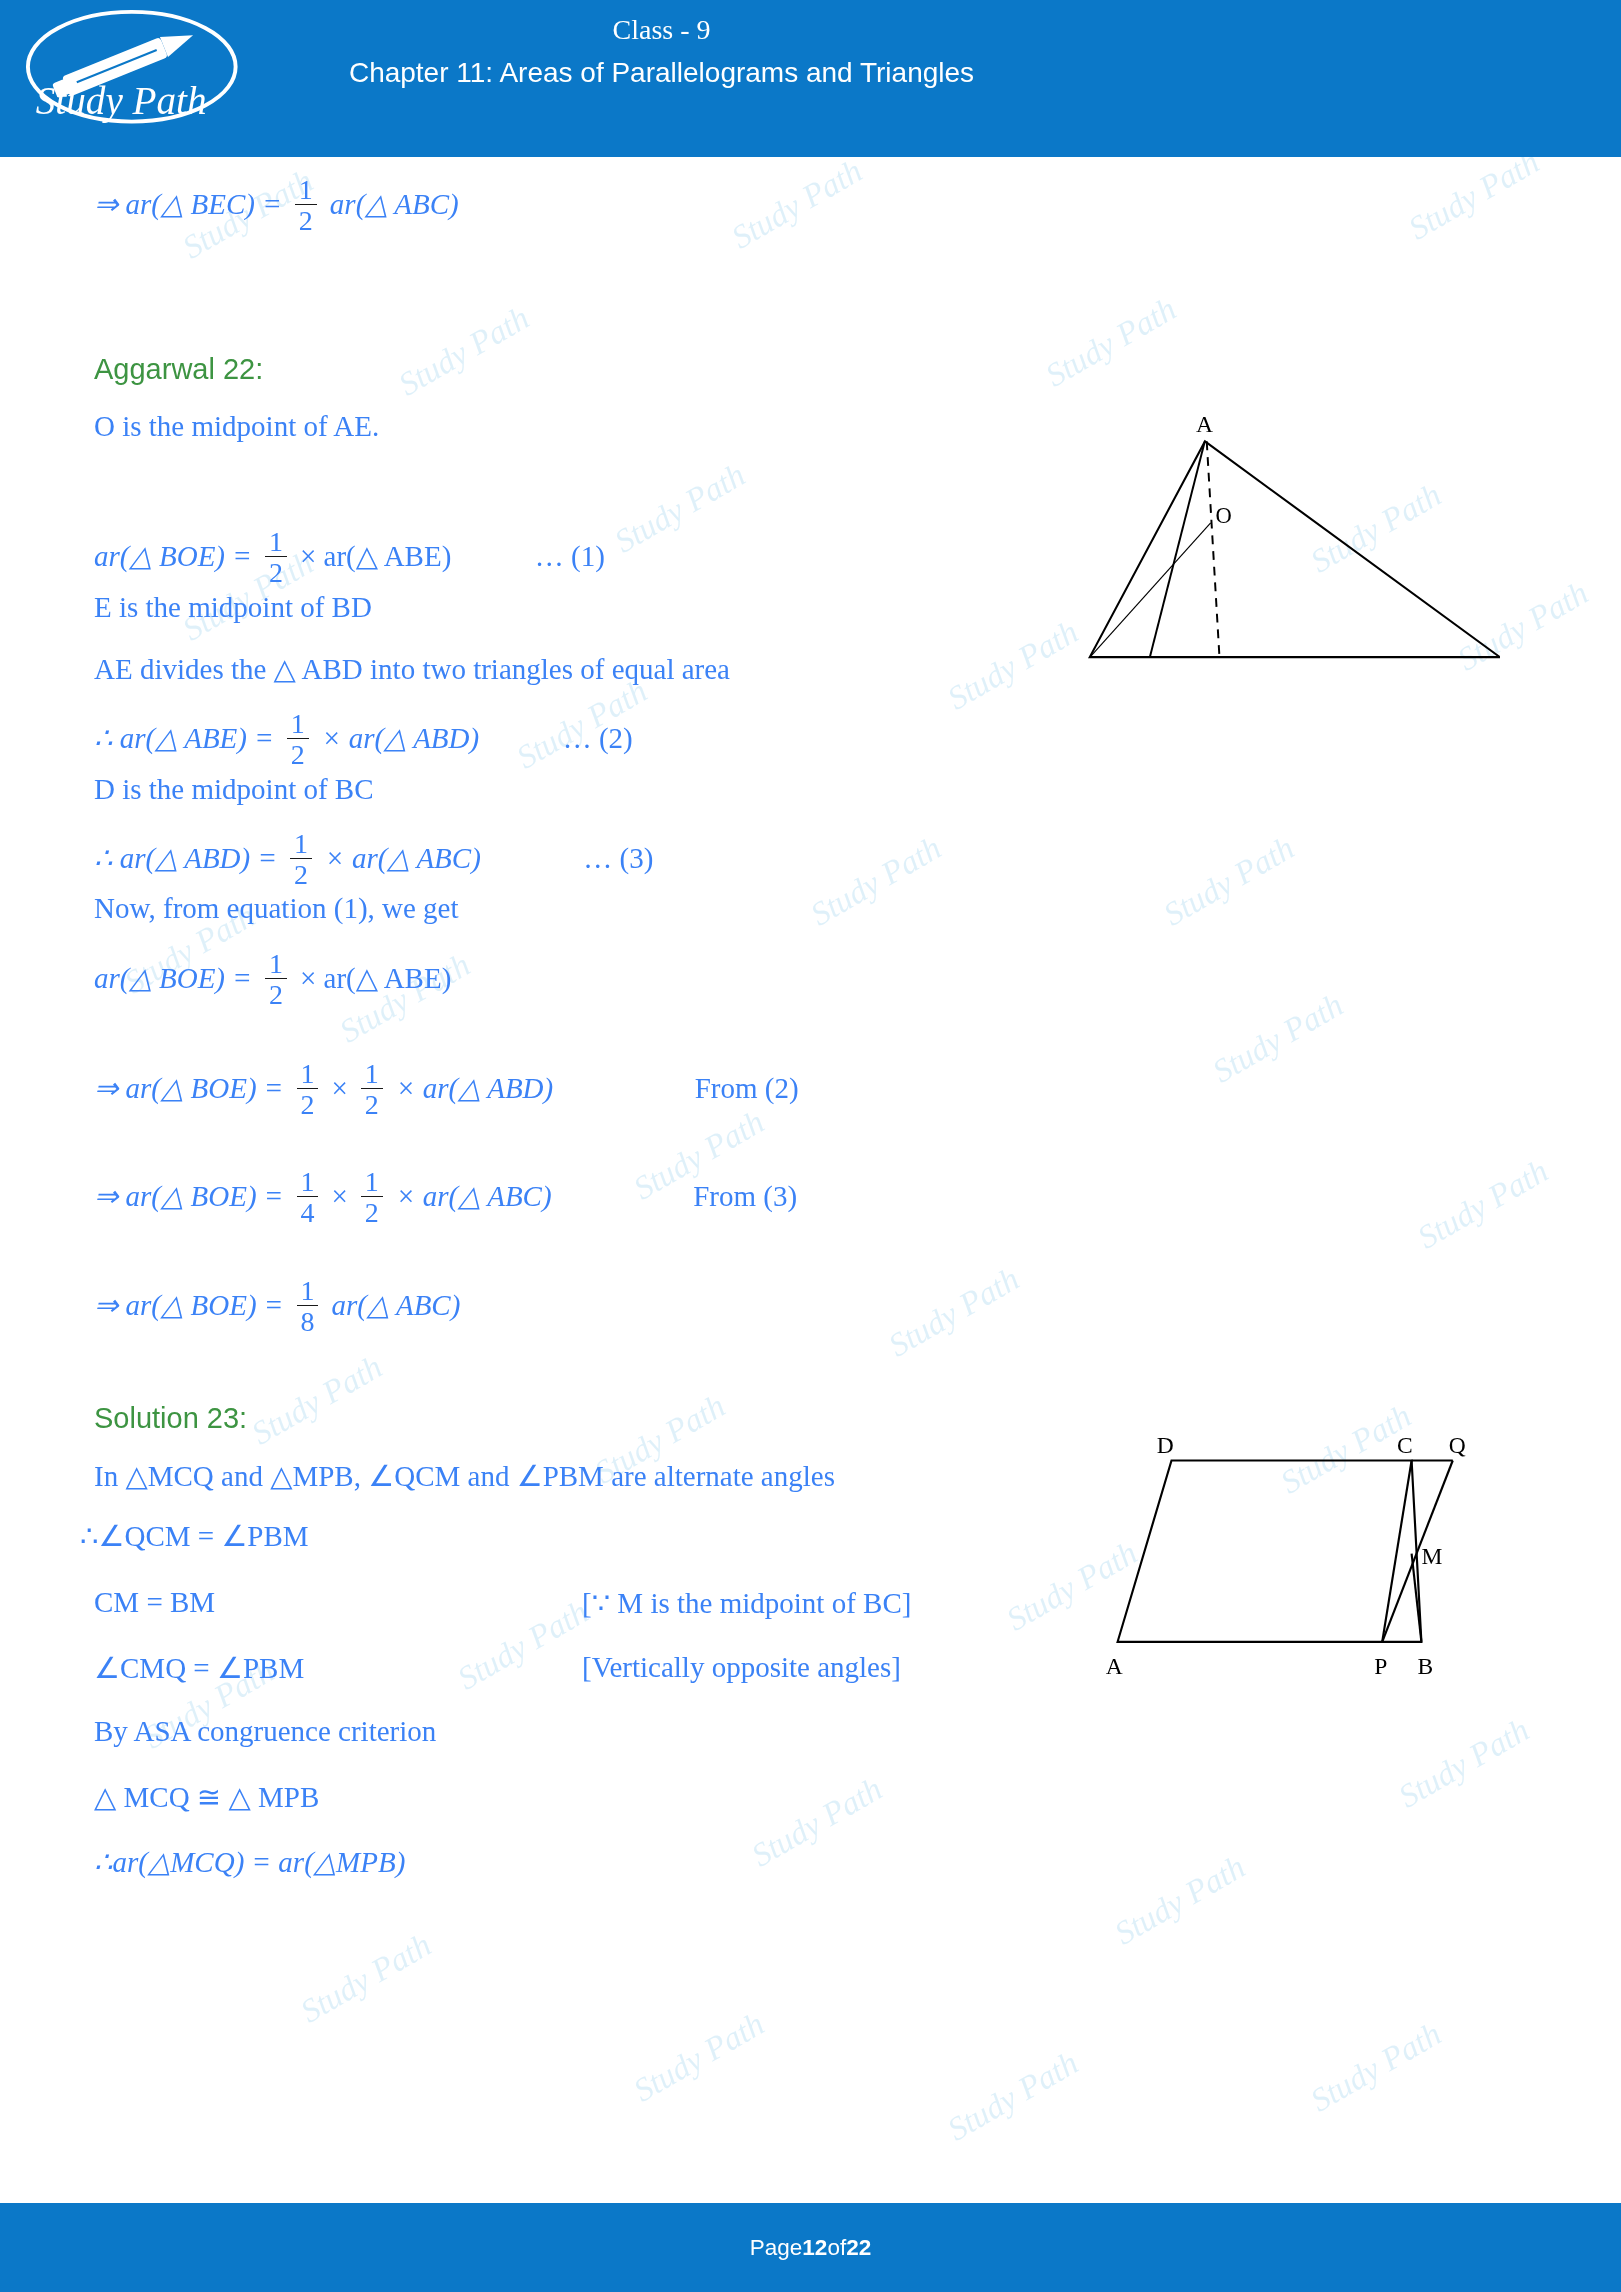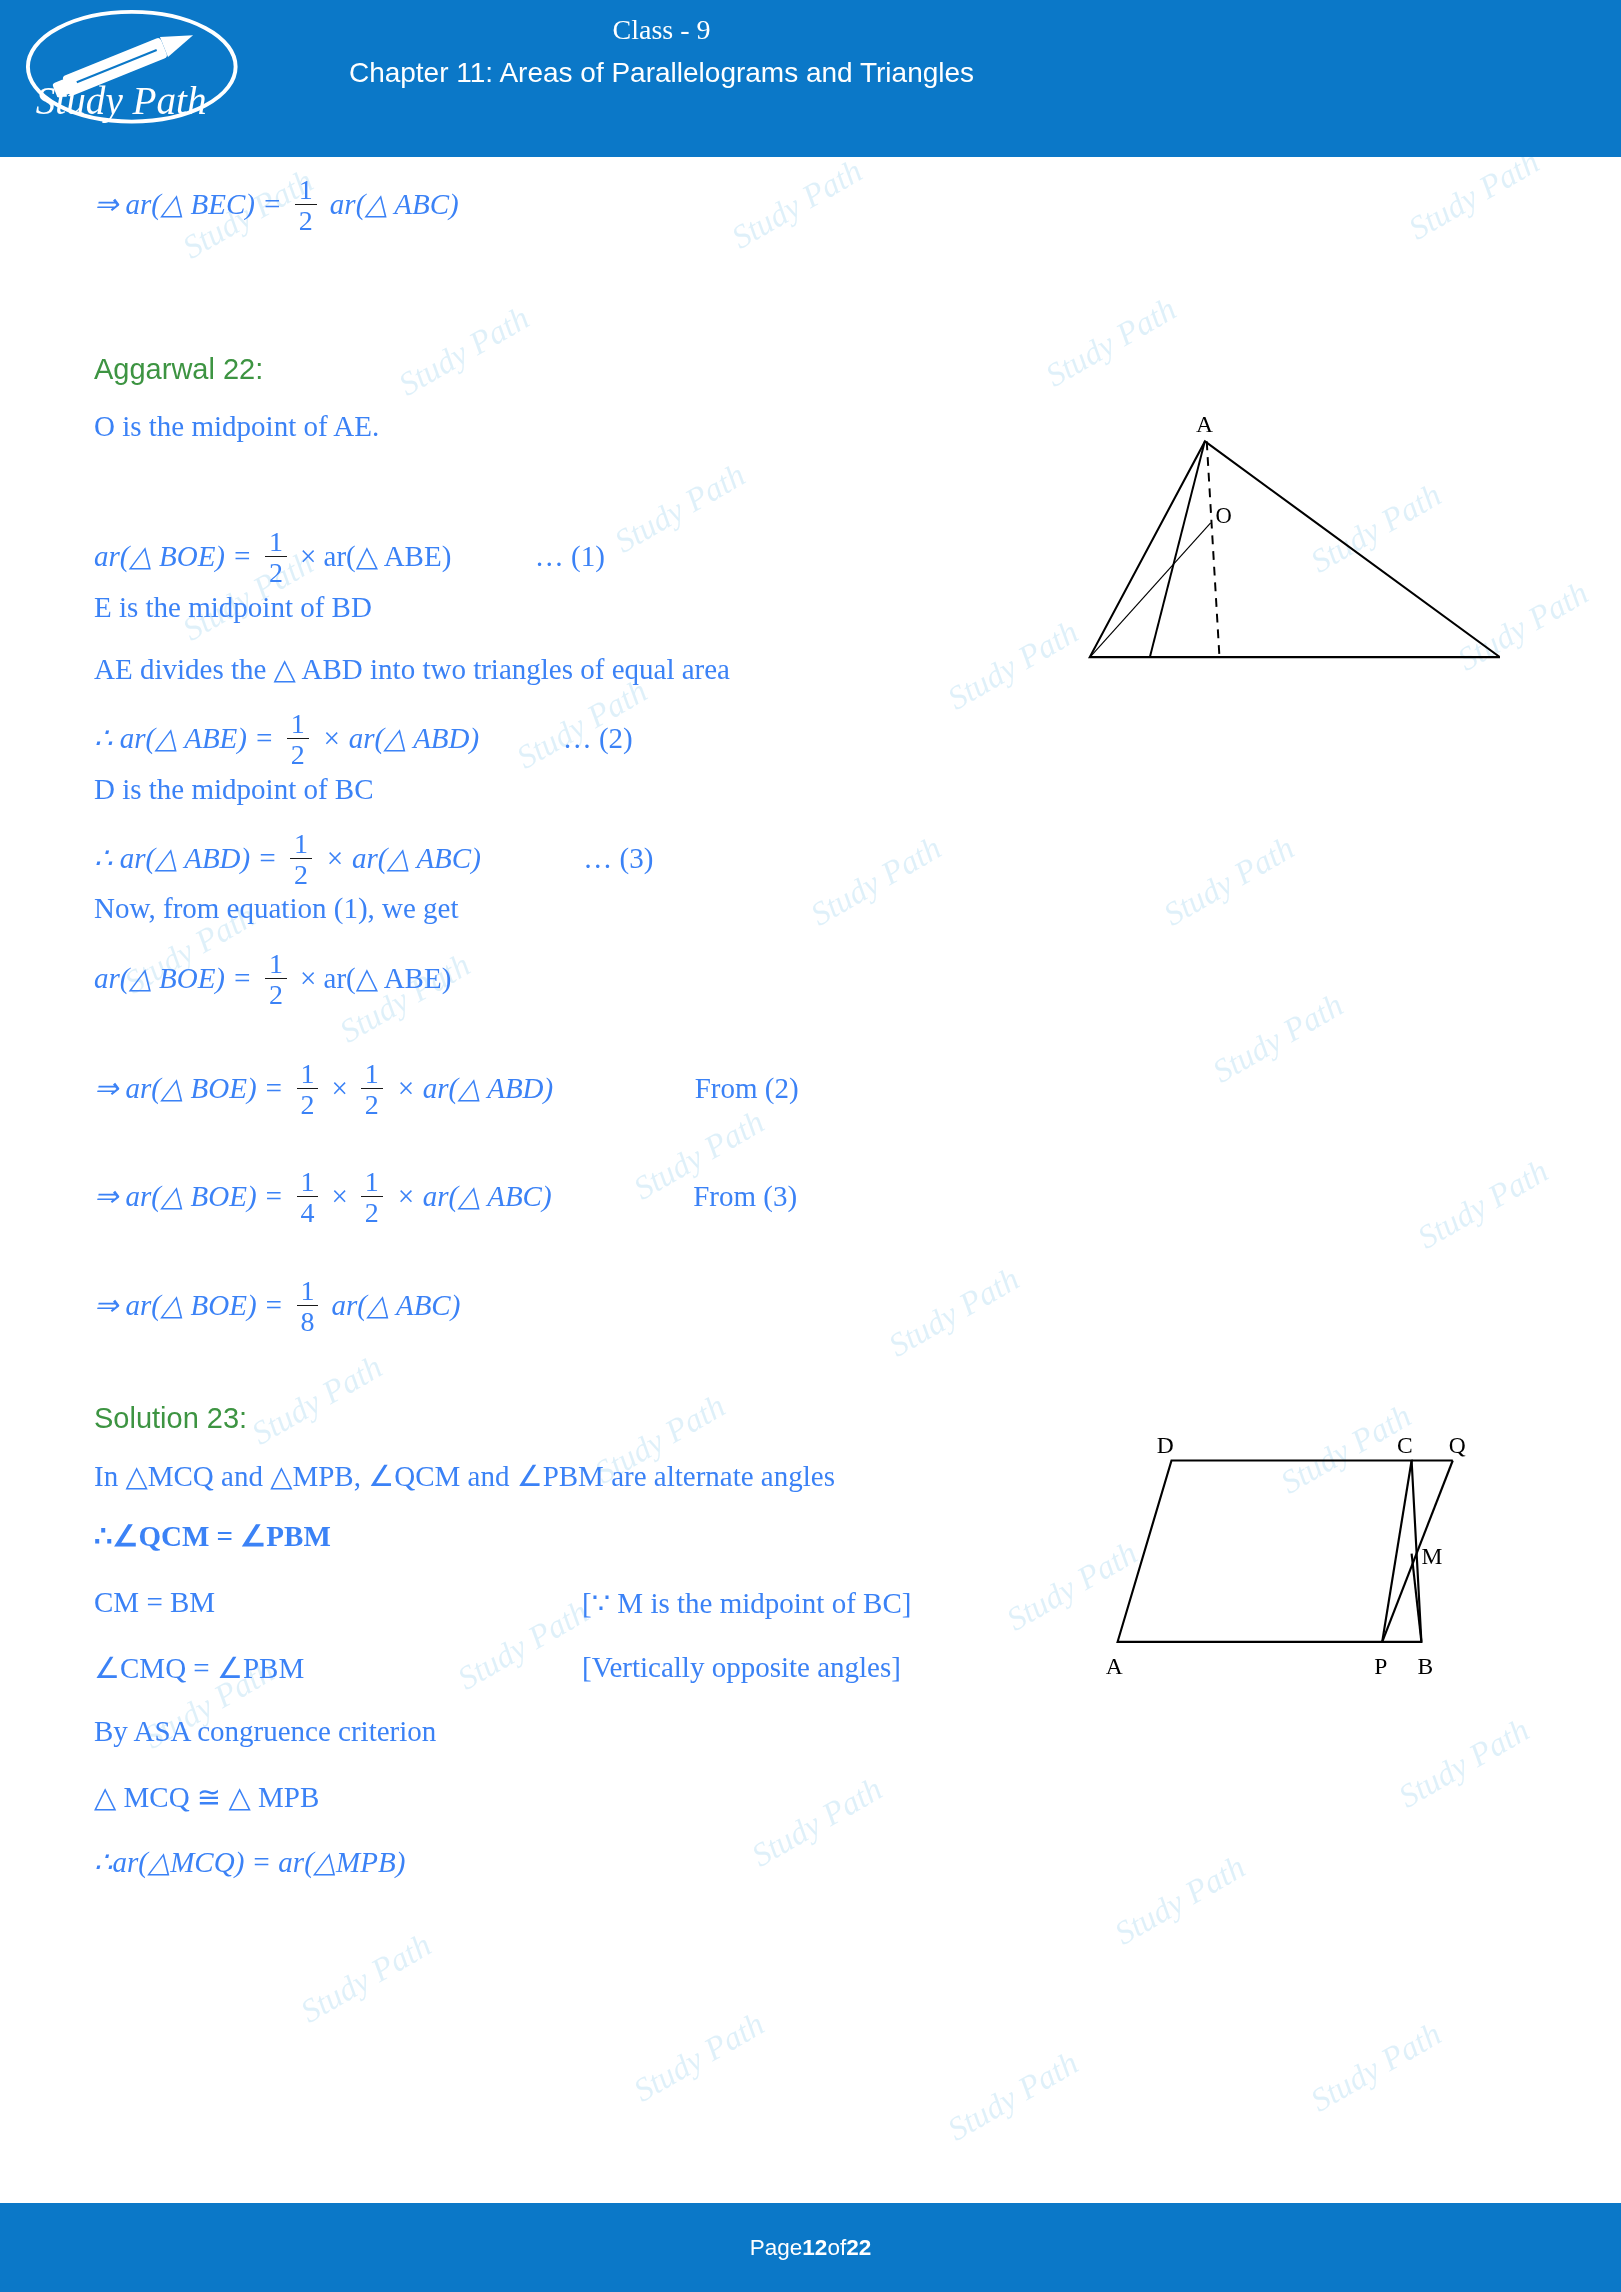--- a/index.html
+++ b/index.html
@@ -317,21 +317,21 @@
       <text x="40" y="290" font-family="Liberation Serif, serif" font-size="24">B</text>
       <text x="103" y="290" font-family="Liberation Serif, serif" font-size="24">E</text>
       <text x="176" y="290" font-family="Liberation Serif, serif" font-size="24">D</text>
       <text x="455" y="290" font-family="Liberation Serif, serif" font-size="24">C</text>
     </svg>
   </div>
 
   <div class="sol-head" style="left:94px; top:1245px;">Solution 23:</div>
 
   <div class="line" style="left:94px; top:1302px;">In △MCQ and △MPB, ∠QCM and ∠PBM are alternate angles</div>
-  <div class="line" style="left:94px; top:1362px;font-weight:bold;">∴∠QCM = ∠PBM</div>
+  <div class="line" style="left:80px; top:1362px;">∴∠QCM = ∠PBM</div>
   <div class="line" style="left:94px; top:1429px;">CM = BM</div>
   <div class="line" style="left:582px; top:1429px;">[∵ M is the midpoint of BC]</div>
   <div class="line" style="left:94px; top:1494px;">∠CMQ = ∠PBM</div>
   <div class="line" style="left:582px; top:1494px;">[Vertically opposite angles]</div>
   <div class="line" style="left:94px; top:1558px;">By ASA congruence criterion</div>
   <div class="line" style="left:94px; top:1623px;">△ MCQ ≅ △ MPB</div>
   <div class="line ital" style="left:94px; top:1688px;">∴ar(△MCQ) = ar(△MPB)</div>
 
   <div class="fig" style="left:1098px; top:1274px;">
     <svg width="392" height="255" viewBox="0 0 400 260">

